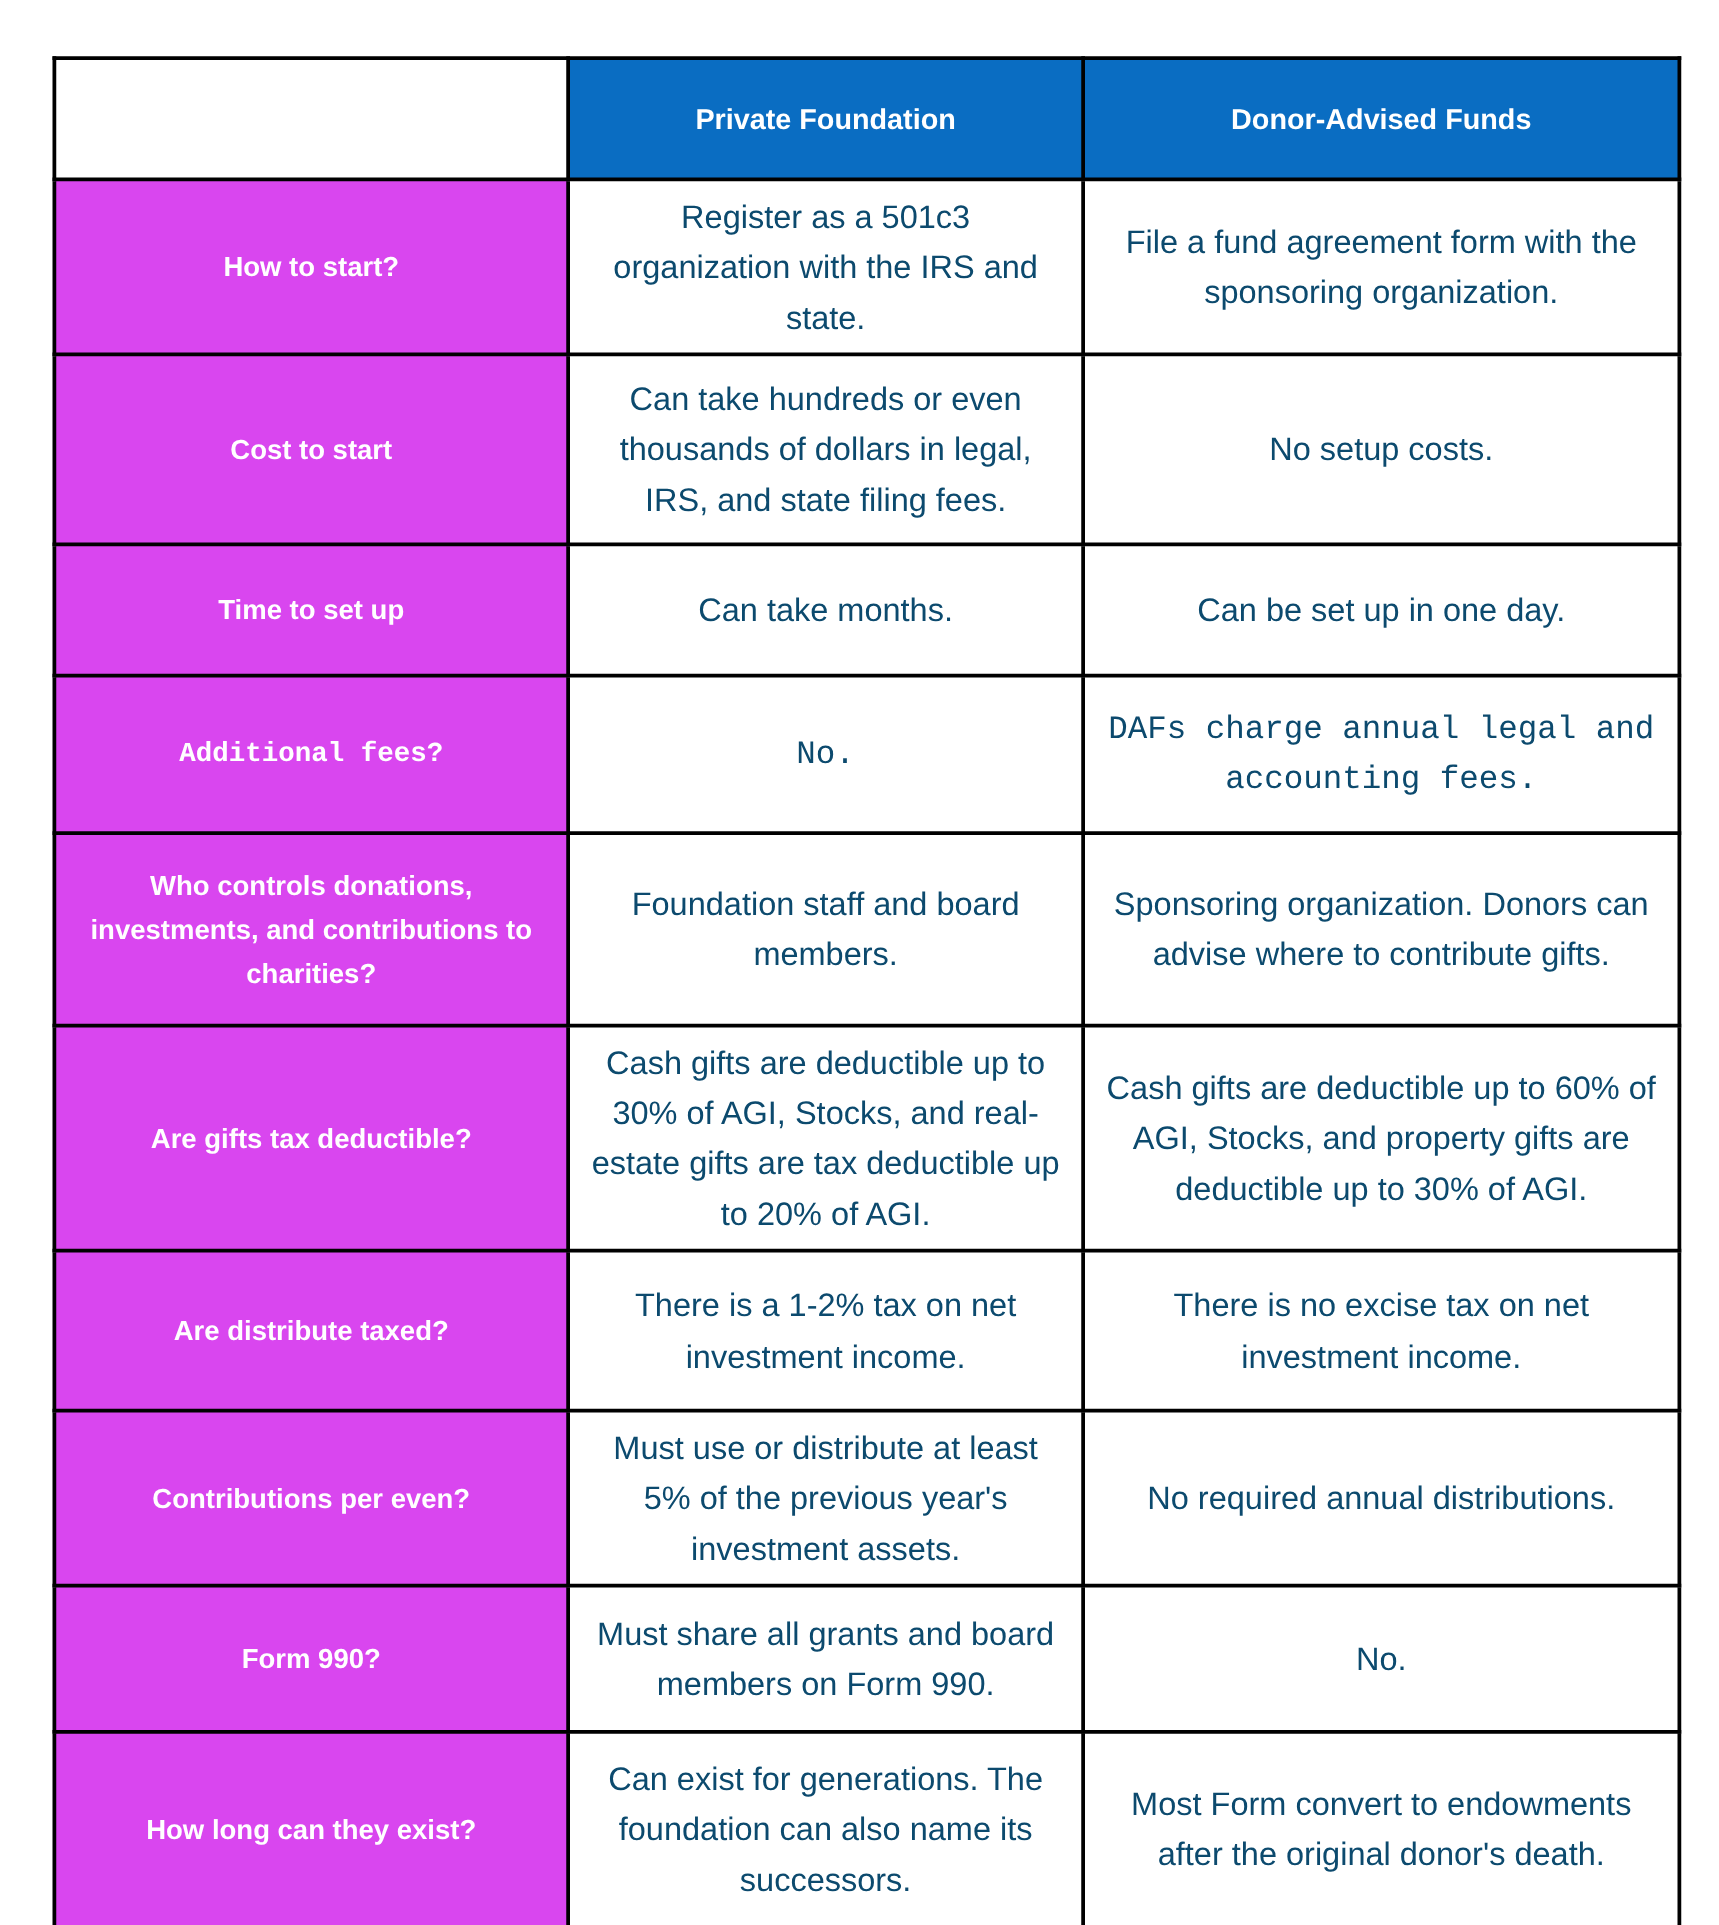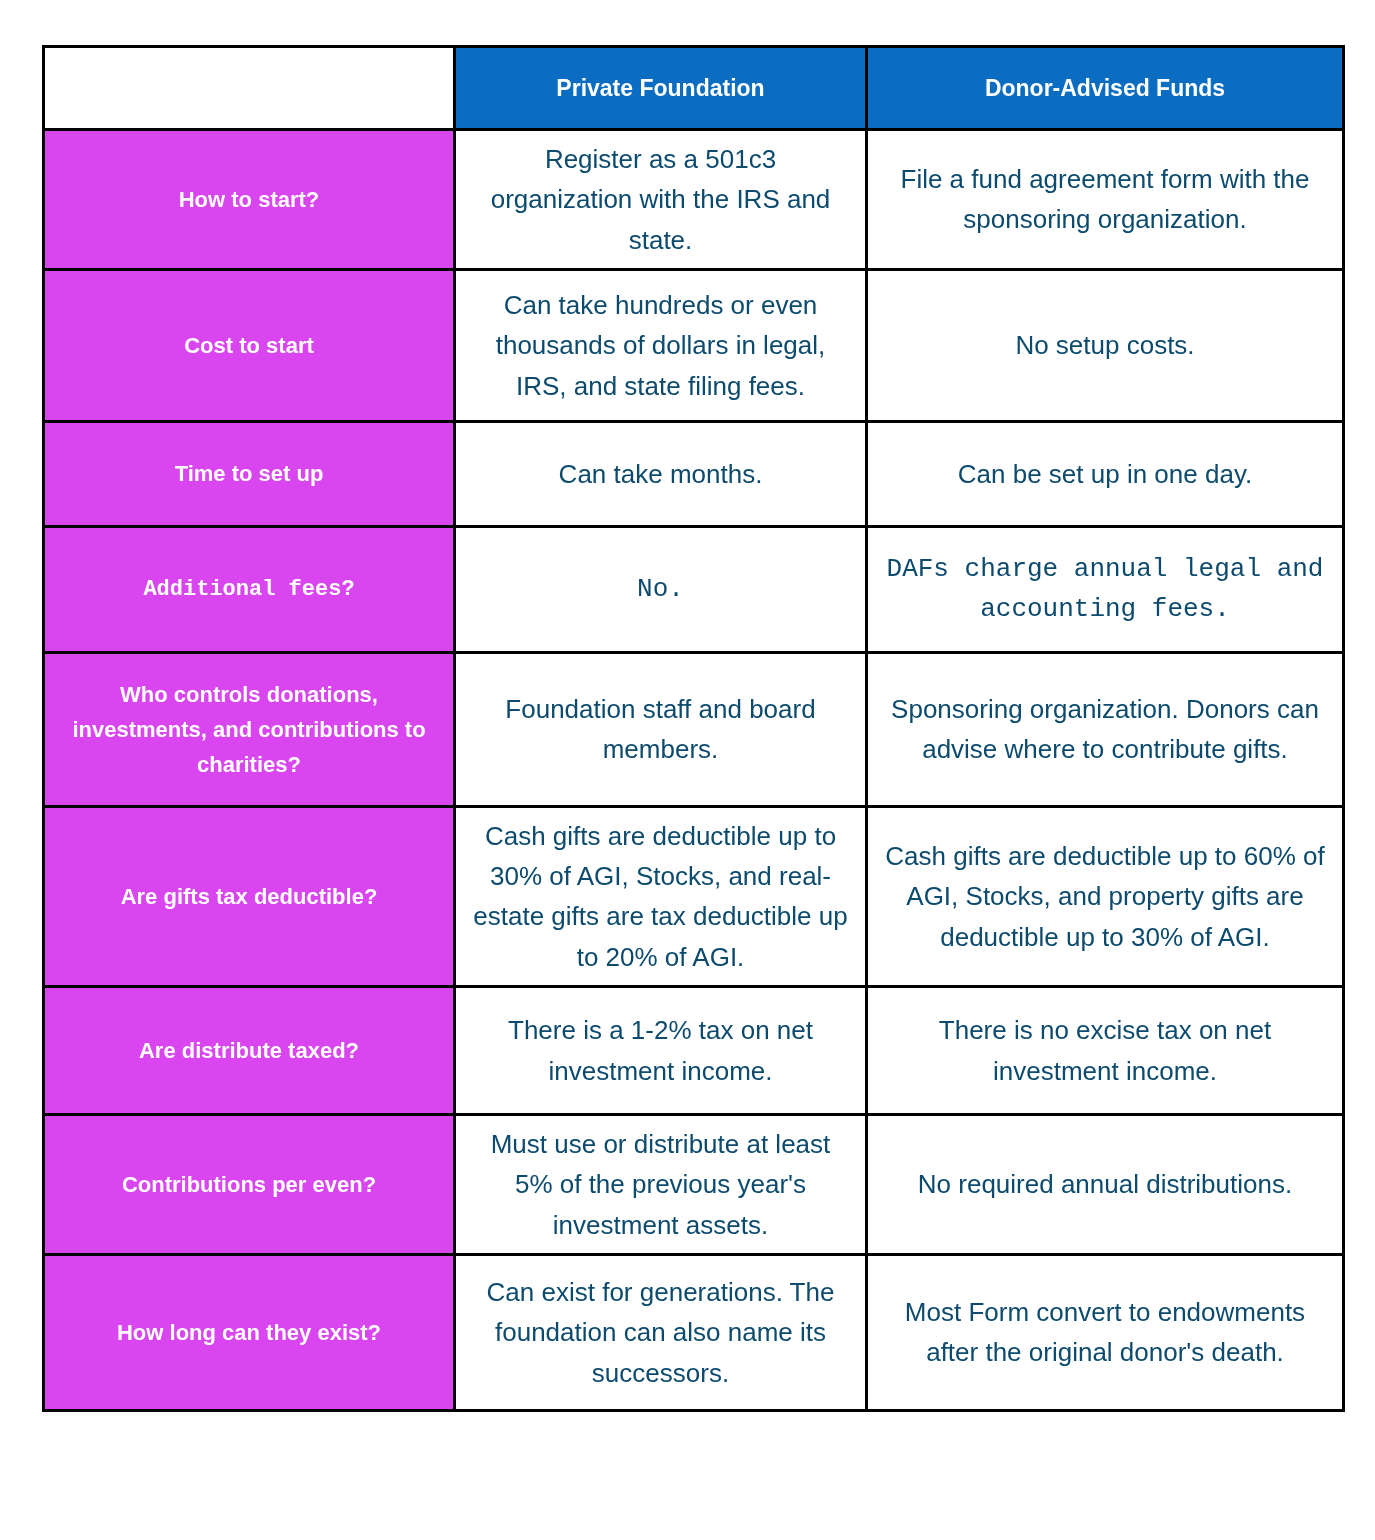--- a/index.html
+++ b/index.html
@@ -46,21 +46,21 @@
     padding: 8px 22px;
   }
   .cell {
     background: #ffffff;
     color: #0c4a6e;
     font-weight: normal;
     font-size: 26px;
     line-height: 1.55;
   }
   
-  tr.hrow { height: 83px; }
+  tr.hrow { height: 97px; }
   tr.r0 { height: 128px; }
   tr.r1 { height: 152px; }
   tr.r2 { height: 105px; }
   tr.r3 { height: 126px; font-family: Liberation Mono, monospace; }
   tr.r4 { height: 154px; margin-top: 14px; }
   tr.r5 { height: 168px; }
   tr.r6 { height: 128px; }
   tr.r7 { height: 125px; }
   tr.r8 { height: 117px; }
   tr.r9 { height: 156px; }
@@ -115,19 +115,24 @@
     <tr class="r6">
       <th class="rowhead">Are distribute taxed?</th>
       <td class="cell">There is a 1-2% tax on net investment income.</td>
       <td class="cell">There is no excise tax on net investment income.</td>
     </tr>
     <tr class="r7">
       <th class="rowhead">Contributions per even?</th>
       <td class="cell">Must use or distribute at least 5% of the previous year's investment assets.</td>
       <td class="cell">No required annual distributions.</td>
     </tr>
+    <tr class="r8">
+      <th class="rowhead">Form 990?</th>
+      <td class="cell">Must share all grants and board members on Form 990.</td>
+      <td class="cell">No.</td>
+    </tr>
     <tr class="r9">
       <th class="rowhead">How long can they exist?</th>
       <td class="cell">Can exist for generations. The foundation can also name its successors.</td>
       <td class="cell">Most Form convert to endowments after the original donor's death.</td>
     </tr>
   </tbody>
 </table>
 
 </body></html>

